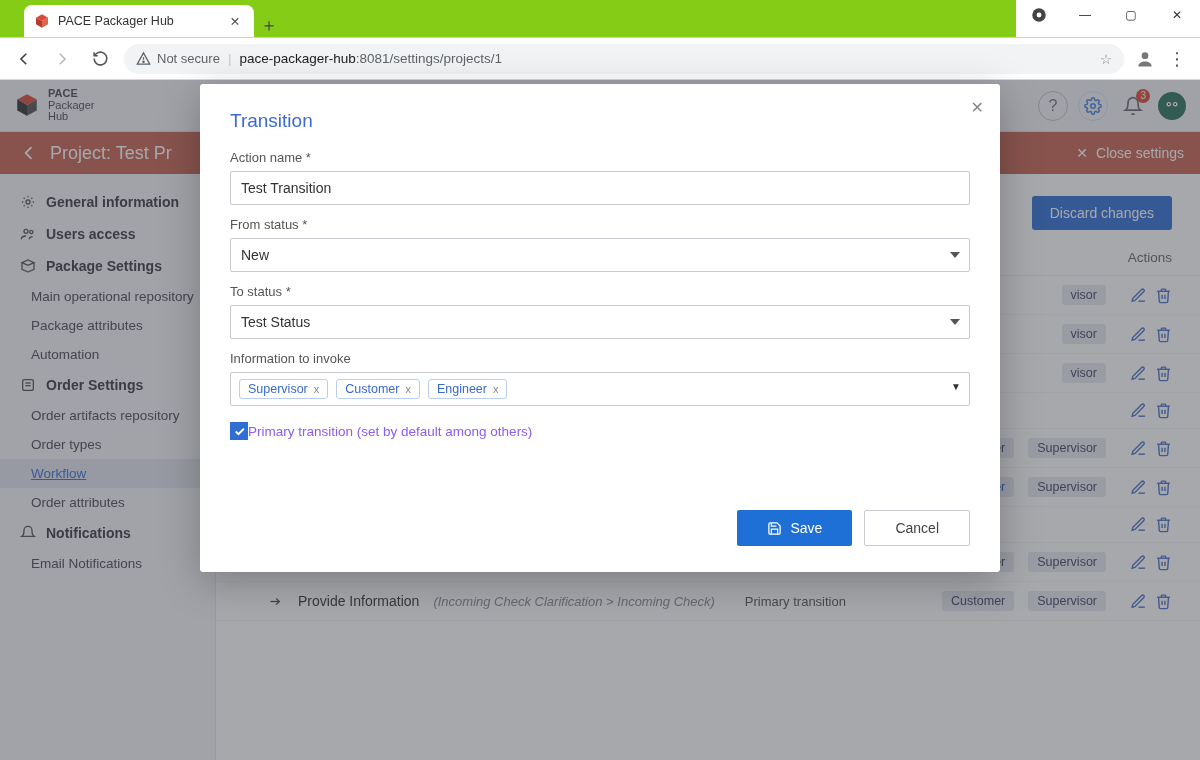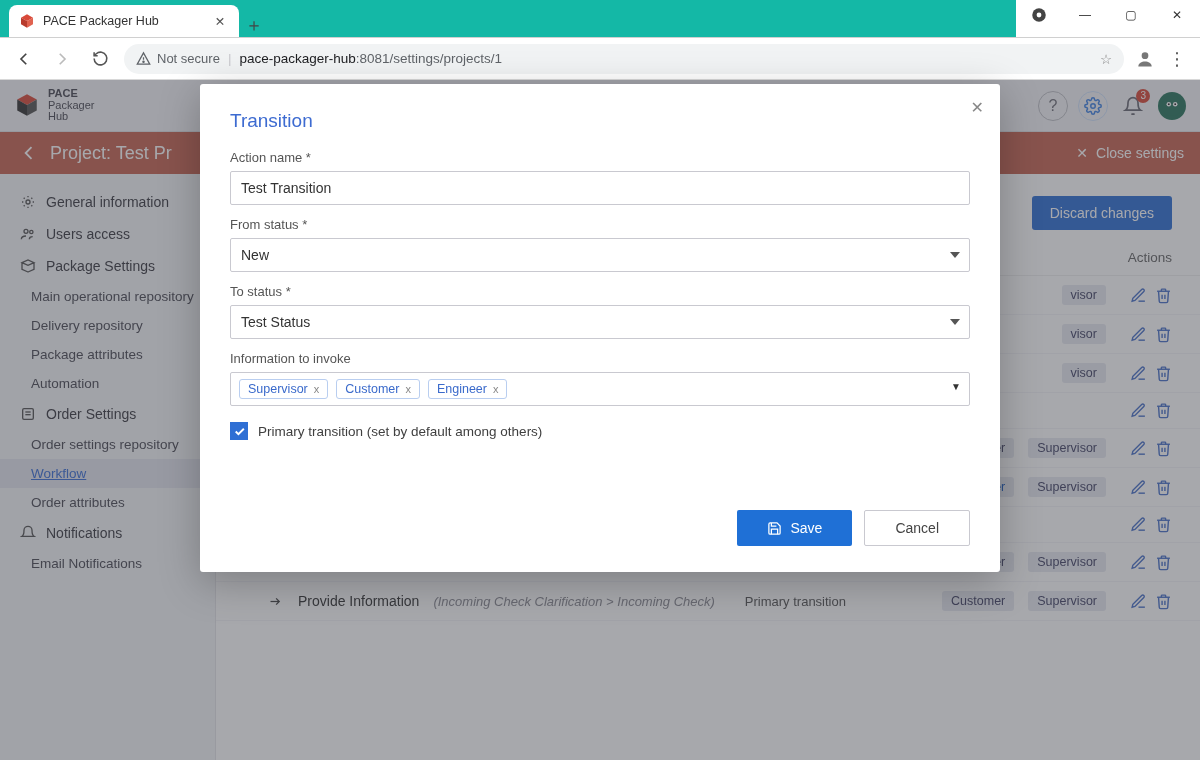--- a/index.html
+++ b/index.html
@@ -1,20 +1,20 @@
 <!DOCTYPE html>
 <html><head>
 <meta charset="utf-8">
 <style>
   * { box-sizing: border-box; margin: 0; padding: 0; font-family: "Segoe UI", Arial, sans-serif; }
   body { width: 1200px; height: 760px; overflow: hidden; background: #fff; position: relative; }
 
   
   .titlebar { height: 38px; background: #fff; display: flex; align-items: stretch; border-bottom: 1px solid #d0d0d0; }
-  .tab-strip { flex: 1; display: flex; align-items: flex-end; padding-left: 9px; background:#14b8a6; }
+  .tab-strip { flex: 1; display: flex; align-items: flex-end; padding-left: 24px; background:#84cc16; }
   .tab { display: flex; align-items: center; gap: 8px; padding: 8px 12px 8px 10px; background: #fff; border-radius: 8px 8px 0 0; font-size: 12.5px; color: #333; min-width: 230px; }
   .tab .favicon { width: 16px; height: 16px; }
   .tab .close-x { margin-left: auto; width:14px; height:14px; display:flex; align-items:center; justify-content:center; color:#555; }
   .newtab { width: 30px; display:flex; align-items:center; justify-content:center; color:#444; font-size:18px; }
   .win-controls { display:flex; align-items:flex-start; }
   .win-controls div { width:46px; height:30px; display:flex; align-items:center; justify-content:center; color:#333; font-size:12px; }
   .browser-toolbar { height:42px; display:flex; align-items:center; gap:10px; padding:0 10px; background:#fff; border-bottom:1px solid #d8d8d8; }
   .browser-toolbar .nav-btn { width:28px; height:28px; display:flex; align-items:center; justify-content:center; color:#555; border-radius:50%; }
   .addr-bar { flex:1; height:30px; background:#f1f3f4; border-radius:15px; display:flex; align-items:center; padding:0 12px; font-size:13.5px; color:#555; gap:8px; }
   .addr-bar .warn { color:#5f6368; display:flex; align-items:center; gap:6px; font-size:13px; }
@@ -37,21 +37,21 @@
   
   .page-bar { height:42px; background:#c76452; display:flex; align-items:center; padding:0 16px; color:#fff; }
   .page-bar .back { width:26px; display:flex; align-items:center; justify-content:center; margin-right:8px; }
   .page-bar .title { font-size:18px; font-weight:400; }
   .page-bar .spacer{ flex:1; }
   .close-settings { display:flex; align-items:center; gap:8px; font-size:14px; }
 
   
   .content { position:absolute; top:174px; left:0; right:0; bottom:0; display:flex; }
   .sidebar { width:216px; background:#f5f6f8; border-right:1px solid #e5e5ea; padding:12px 0; overflow:auto; }
-  .side-group { font-size:14px; font-weight:400; color:#3b3b42; padding:8px 20px; display:flex; align-items:center; gap:10px; }
+  .side-group { font-size:14px; font-weight:700; color:#3b3b42; padding:8px 20px; display:flex; align-items:center; gap:10px; }
   .side-item { font-size:13.5px; color:#4b4b55; padding:7px 20px 7px 31px; cursor:pointer; }
   .side-item.active { background:#e3e6ee; color:#3c6fd6;text-decoration:underline; }
   .main { flex:1; background:#fff; position:relative; overflow:auto; }
   .toolbar { display:flex; gap:10px; justify-content:flex-end; padding:22px 28px 10px; }
   .btn { padding:9px 18px; border-radius:3px; font-size:14px; border:none; cursor:pointer; }
   .btn.primary { background:#1d66d0; color:#fff; }
   .btn.blue2 { background:#2f6fd4; color:#fff; }
   .table-head { display:flex; padding:10px 28px; color:#666; font-size:13.5px; border-bottom:1px solid #eee; }
   .col-actions-h { margin-left:auto; }
   .wf-row { display:flex; align-items:center; padding:9px 28px; gap:14px; font-size:14px; border-bottom:1px solid #f4f4f7; }
@@ -74,21 +74,21 @@
   .modal .close { position:absolute; top:14px; right:16px; color:#888; cursor:pointer; font-size:16px; }
   .field-label { font-size:13px; color:#555; margin:12px 0 6px; }
   .input, .select, .multi { width:100%; border:1px solid #c9c9d0; padding:8px 10px; font-size:14px; color:#333; border-radius:2px; background:#fff; }
   .select { appearance:none; background-image:linear-gradient(#fff,#fff); position:relative; }
   .select-wrap { position:relative; }
   .select-wrap::after { content:""; position:absolute; right:10px; top:50%; width:0; height:0; border-left:5px solid transparent; border-right:5px solid transparent; border-top:6px solid #555; transform:translateY(-50%);}
   .multi { display:flex; gap:8px; align-items:center; flex-wrap:wrap; padding:6px 8px; position:relative;}
   .multi::after { content:"▼"; position:absolute; right:8px; top:8px; font-size:10px; color:#333;}
   .tag { border:1px solid #b9cef0; background:#fff; color:#3a6acb; font-size:12.5px; padding:2px 8px; border-radius:3px; display:flex; gap:6px; align-items:center;}
   .tag .x{ color:#888; font-size:11px;}
-  .check-row { display:flex; align-items:center; gap:10px; margin-top:16px; font-size:13.5px; color:#404040; }
+  .check-row { display:flex; align-items:center; gap:0; margin-top:16px; font-size:13.5px; color:#8b5cf6; }
   .checkbox { width:18px; height:18px; background:#2f6fd4; display:flex; align-items:center; justify-content:center; }
   .modal-actions { display:flex; justify-content:flex-end; gap:12px; margin-top:70px; }
   .mbtn { padding:9px 30px; font-size:14px; border-radius:2px; cursor:pointer; }
   .mbtn.save { background:#1f70d6; color:#fff; border:none; display:flex; align-items:center; gap:8px; }
   .mbtn.cancel { background:#fff; border:1px solid #c9c9d0; color:#444; }
 
   svg { display:block; }
 </style>
 </head>
 <body>
@@ -233,34 +233,34 @@
       <span>Users access</span>
     </div>
     <div class="side-group">
       <svg width="16" height="16" viewBox="0 0 24 24" fill="none" stroke="#555" stroke-width="2">
           <path d="M3 7l9-4 9 4-9 4-9-4zM3 7v10l9 4M21 7v10l-9 4"></path>
         </svg>
       <span>Package Settings</span>
     </div>
     <div id="pkg-items">
         <div class="side-item">Main operational repository</div>
-        <div class="side-item">Delivery repository</div>
         <div class="side-item">Package attributes</div>
         <div class="side-item">Automation</div>
       </div>
     <div class="side-group">
       <svg width="16" height="16" viewBox="0 0 24 24" fill="none" stroke="#555" stroke-width="2">
           <rect x="4" y="4" width="16" height="16" rx="2"></rect>
           <line x1="8" y1="9" x2="16" y2="9"></line>
           <line x1="8" y1="13" x2="16" y2="13"></line>
         </svg>
       <span>Order Settings</span>
     </div>
     <div id="order-items">
-        <div class="side-item">Order settings repository</div>
+        <div class="side-item">Order artifacts repository</div>
+        <div class="side-item">Order types</div>
         <div class="side-item active">Workflow</div>
         <div class="side-item">Order attributes</div>
       </div>
     <div class="side-group">
       <svg width="16" height="16" viewBox="0 0 24 24" fill="none" stroke="#555" stroke-width="2">
           <path d="M18 8a6 6 0 1 0-12 0c0 7-3 9-3 9h18s-3-2-3-9"></path>
         </svg>
       <span>Notifications</span>
     </div>
     <div id="notif-items">

